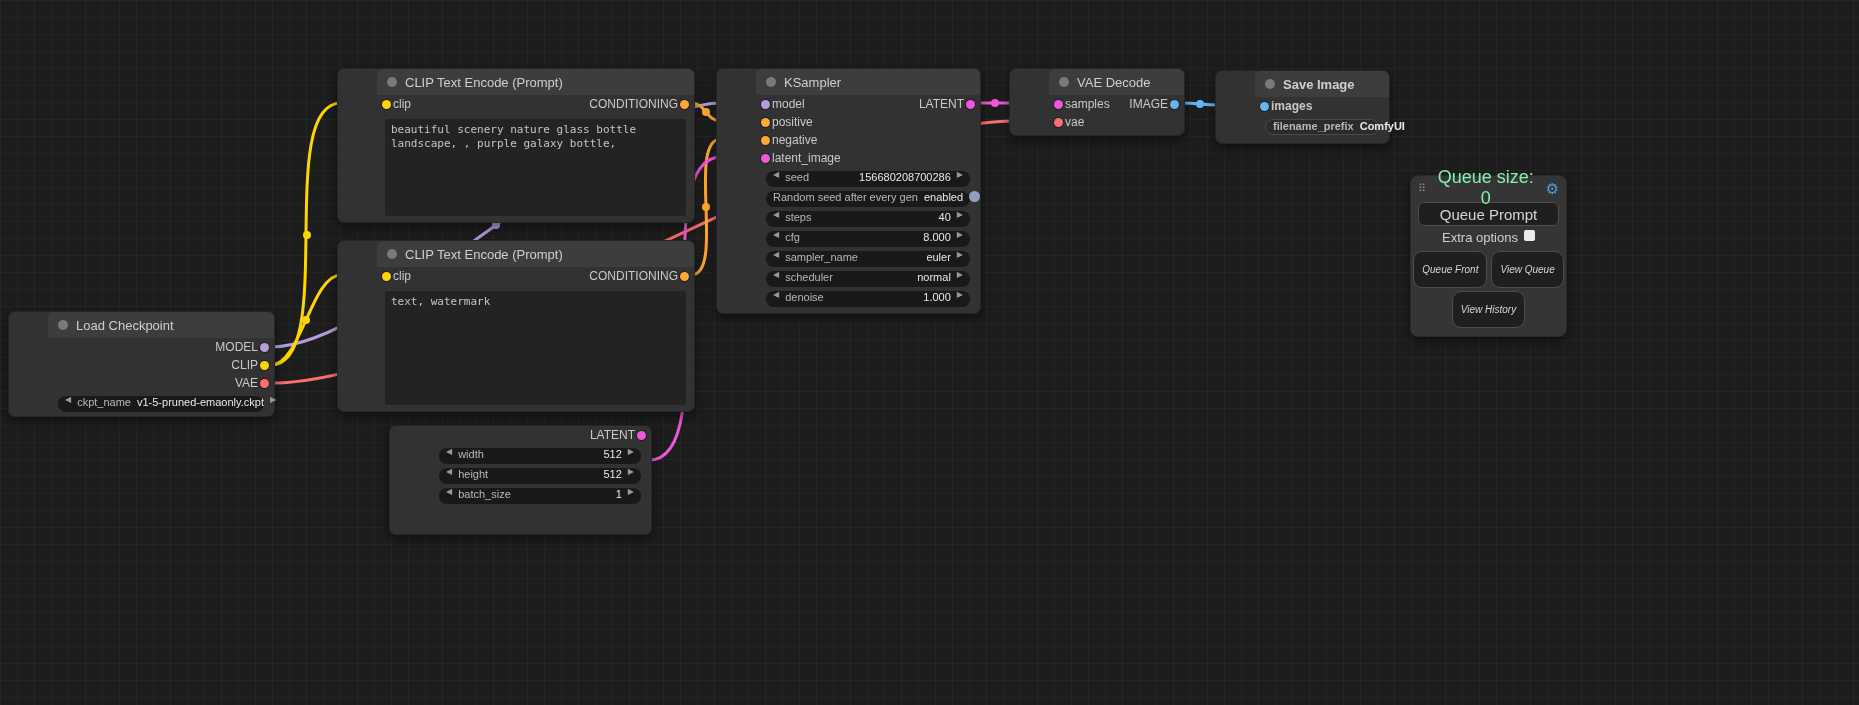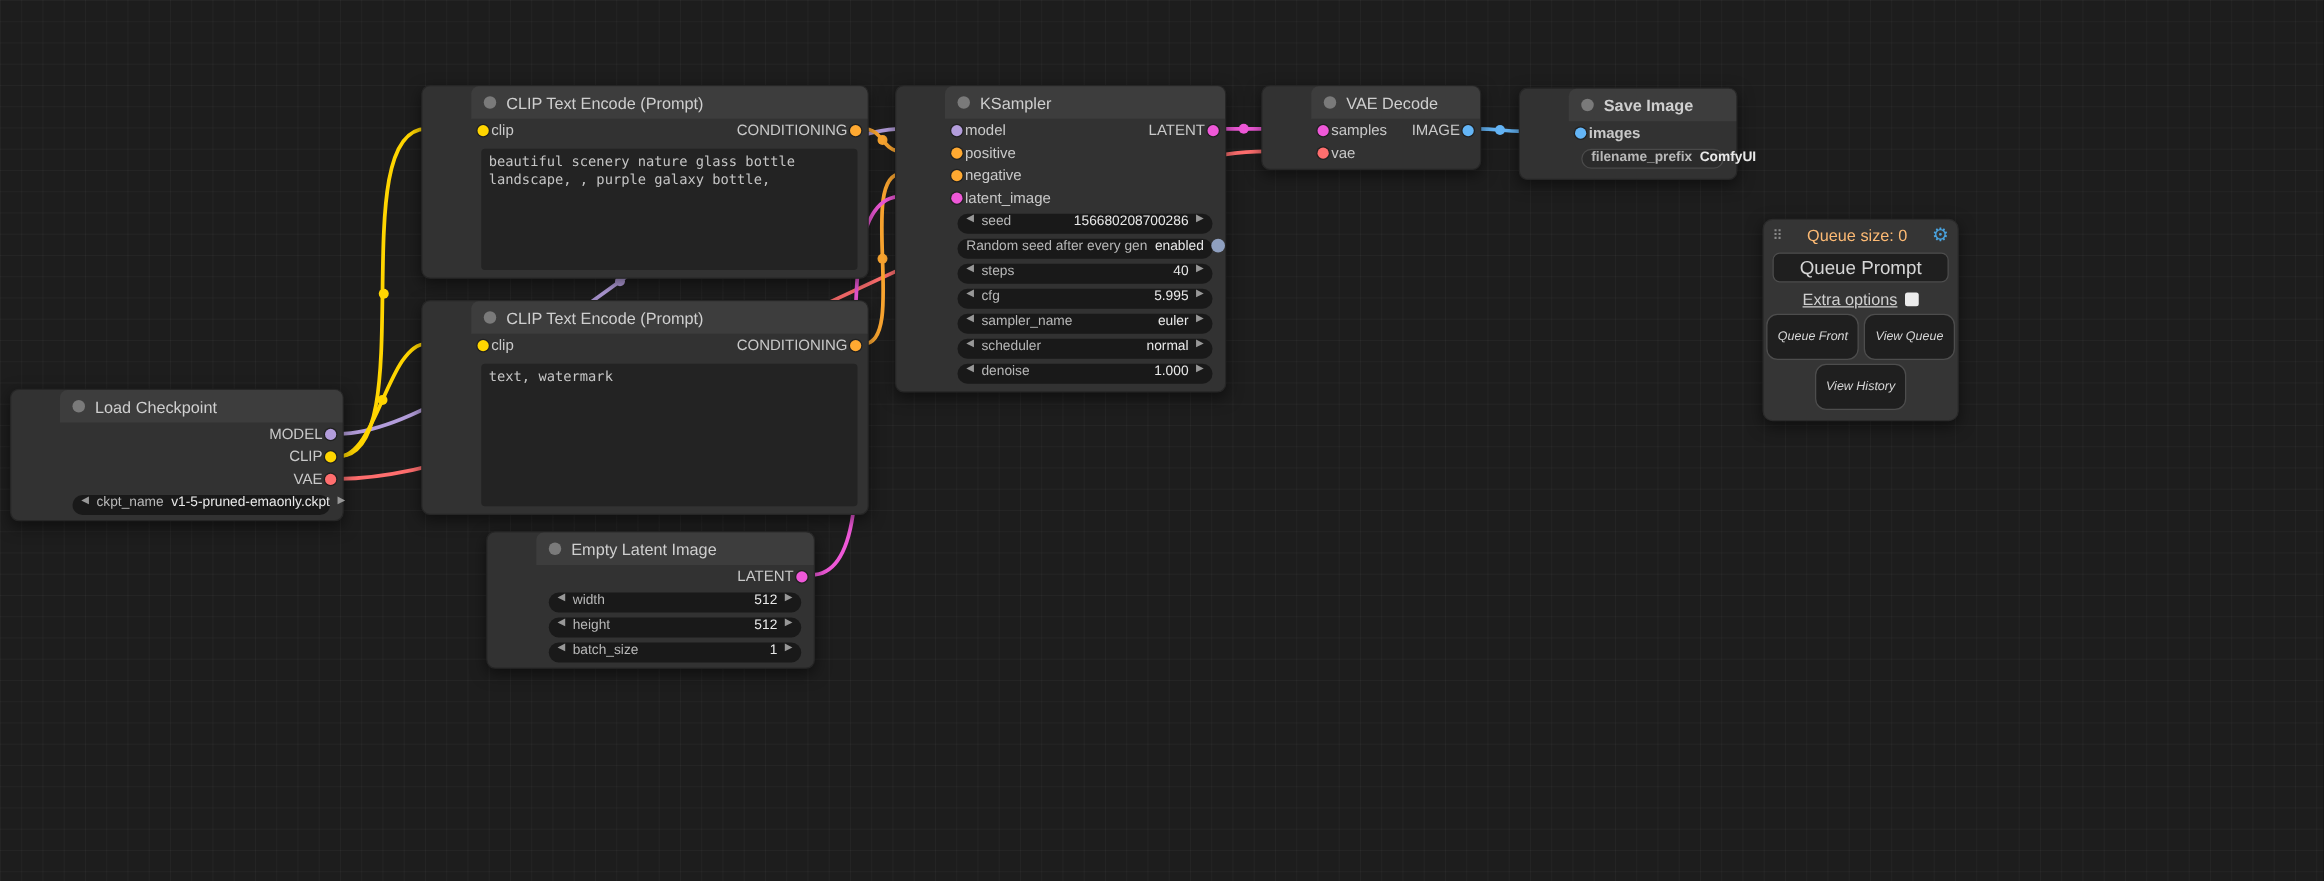--- a/index.html
+++ b/index.html
@@ -49,28 +49,28 @@
     color:#c5c5c5; white-space:pre-wrap; word-break:break-word; overflow:hidden;
   }
 
   .queue-panel {
     position:absolute; left:1410px; top:175px; width:157px;
     background:#353535; border:1px solid #2a2a2a; border-radius:8px;
     box-shadow:0 4px 12px rgba(0,0,0,0.5); padding-bottom:8px;
   }
   .qp-header { height:24px; display:flex; align-items:center; padding:0 7px; gap:6px; }
   .drag-handle { color:#8a8a8a; font-size:11px; }
-  .qp-title { flex:1; text-align:center; font-size:13px; color:#fdba74; }
+  .qp-title { flex:1; text-align:center; font-size:18px; color:#86efac; }
   .gear { font-size:15px; line-height:1; cursor:pointer; }
   .qp-btn {
     display:block; background:#1f1f1f; border:1px solid #4d4d4d; color:#d6d6d6;
     border-radius:6px; font-family:inherit; cursor:pointer;
   }
   .qp-btn.big  { width:141px; margin:2px auto 4px; height:24px; font-size:15px; }
-  .qp-extra { display:flex; align-items:center; justify-content:center; gap:6px; height:18px; font-size:13px; color:#d0d0d0;text-decoration:underline; }
+  .qp-extra { display:flex; align-items:flex-start; justify-content:center; gap:6px; height:18px; font-size:13px; color:#d0d0d0; }
   .checkbox { width:11px; height:11px; background:#ececec; border-radius:2px; cursor:pointer; }
   .qp-small-row { display:flex; justify-content:center; gap:4px; margin-top:3px; }
   .qp-btn.small { display:inline-block; font-size:10px; padding:12px 8px; border-radius:9px;font-style:italic; }
   .qp-group { margin-top:10px; }
   .qp-btn.big2 { width:141px; margin:3px auto 0; height:23px; font-size:16px; }
 </style>
 </head>
 <body>
 
 <div class="canvas">
@@ -149,24 +149,20 @@
       <span class="dot" style="background: rgb(255, 213, 0);"></span>
       <span>clip</span>
       <span class="sp"></span>
       <span>CONDITIONING</span>
       <span class="dot" style="background: rgb(255, 169, 49);"></span>
     </div>
     <div class="prompt-box" style="height:114px;">text, watermark</div>
   </div>
 
   <div class="node" style="left:389px; top:425px; width:263px; height:110px;">
-    <div class="node-title">
-      <span class="collapse-dot"></span>
-      <span>Empty Latent Image</span>
-    </div>
     <div class="slot-row">
       <span class="sp"></span>
       <span>LATENT</span>
       <span class="dot" style="background: rgb(239, 88, 216);"></span>
     </div>
     <div class="widget">
       <span class="arrow">◀</span>
       <span class="w-label">width</span>
       <span class="w-value">512</span>
       <span class="arrow">▶</span>
@@ -222,21 +218,21 @@
     </div>
     <div class="widget">
       <span class="arrow">◀</span>
       <span class="w-label">steps</span>
       <span class="w-value">40</span>
       <span class="arrow">▶</span>
     </div>
     <div class="widget">
       <span class="arrow">◀</span>
       <span class="w-label">cfg</span>
-      <span class="w-value">5.995</span>
+      <span class="w-value">8.000</span>
       <span class="arrow">▶</span>
     </div>
     <div class="widget">
       <span class="arrow">◀</span>
       <span class="w-label">sampler_name</span>
       <span class="w-value">euler</span>
       <span class="arrow">▶</span>
     </div>
     <div class="widget">
       <span class="arrow">◀</span>

